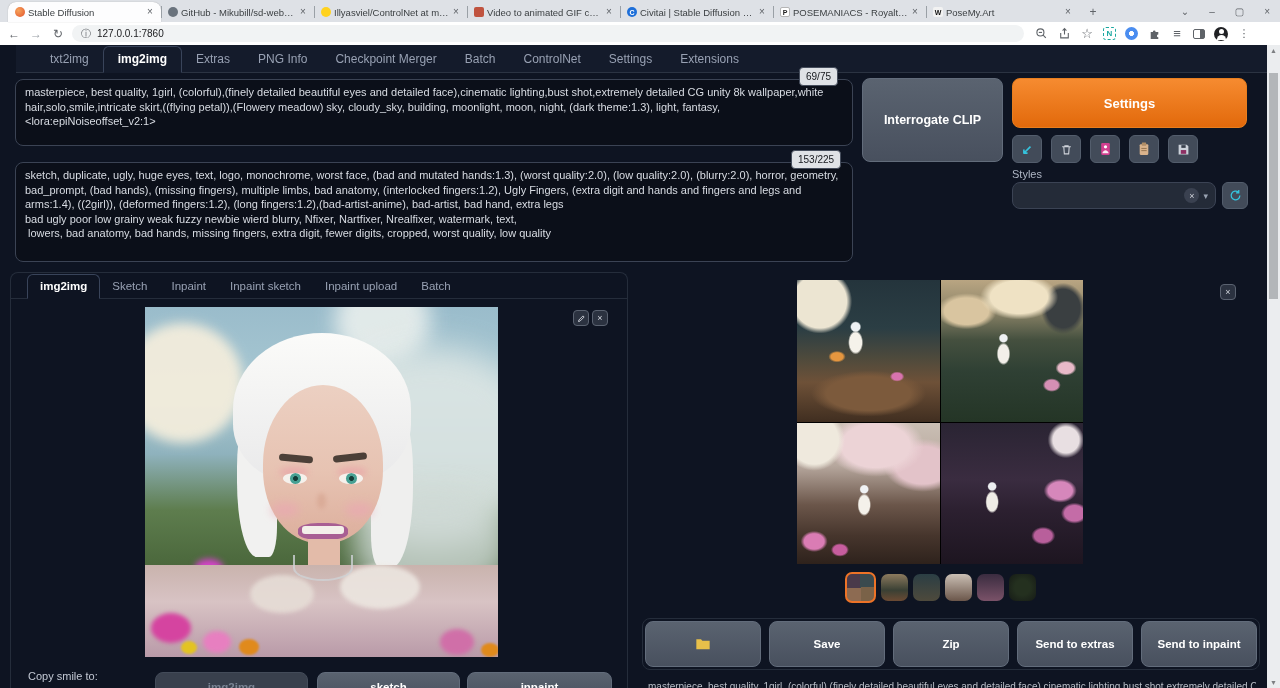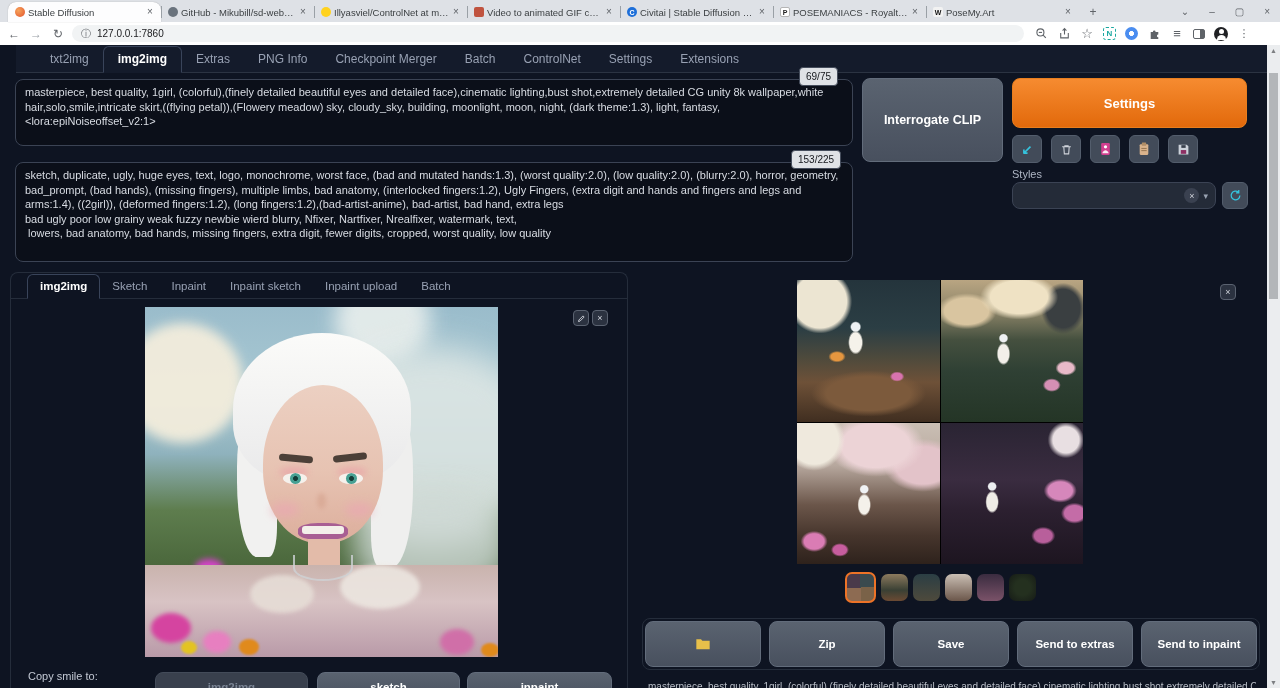--- a/index.html
+++ b/index.html
@@ -504,22 +504,22 @@
     </div>
 
     <div class="actions">
       <div class="btn-sec act-btn">
         <span>
           <svg width="16" height="14" viewBox="0 0 24 20">
               <path d="M2 3h7l2 2h11v13H2z" fill="#e8c04a"></path>
             </svg>
         </span>
       </div>
+      <div class="btn-sec act-btn">Save</div>
       <div class="btn-sec act-btn">Zip</div>
-      <div class="btn-sec act-btn">Save</div>
       <div class="btn-sec act-btn">Send to extras</div>
       <div class="btn-sec act-btn">Send to inpaint</div>
     </div>
 
     <div class="caption">masterpiece, best quality, 1girl, (colorful),(finely detailed beautiful eyes and detailed face),cinematic lighting,bust shot,extremely detailed CG</div>
 
     <div class="scrollbar">
       <span class="sb-arrow sb-up">▲</span>
       <div class="sb-thumb"></div>
       <span class="sb-arrow sb-down">▼</span>

